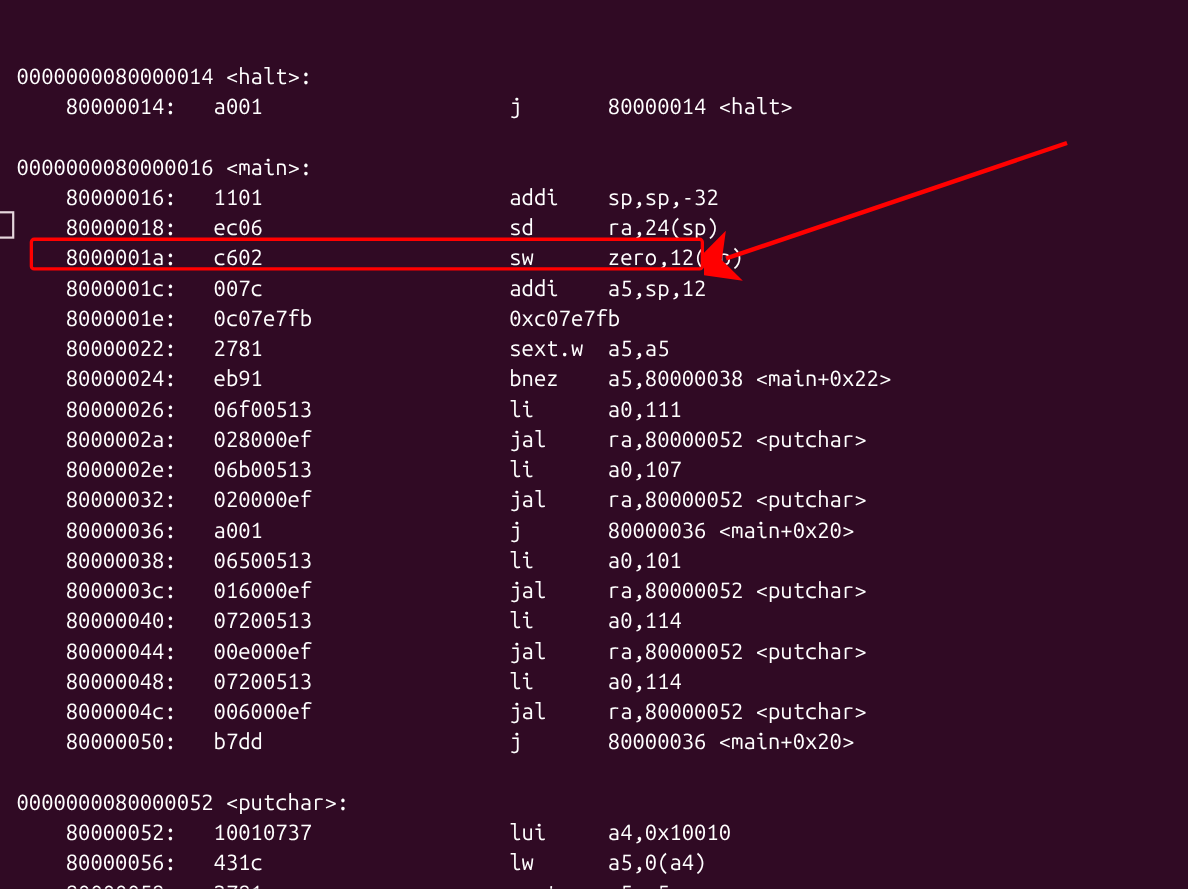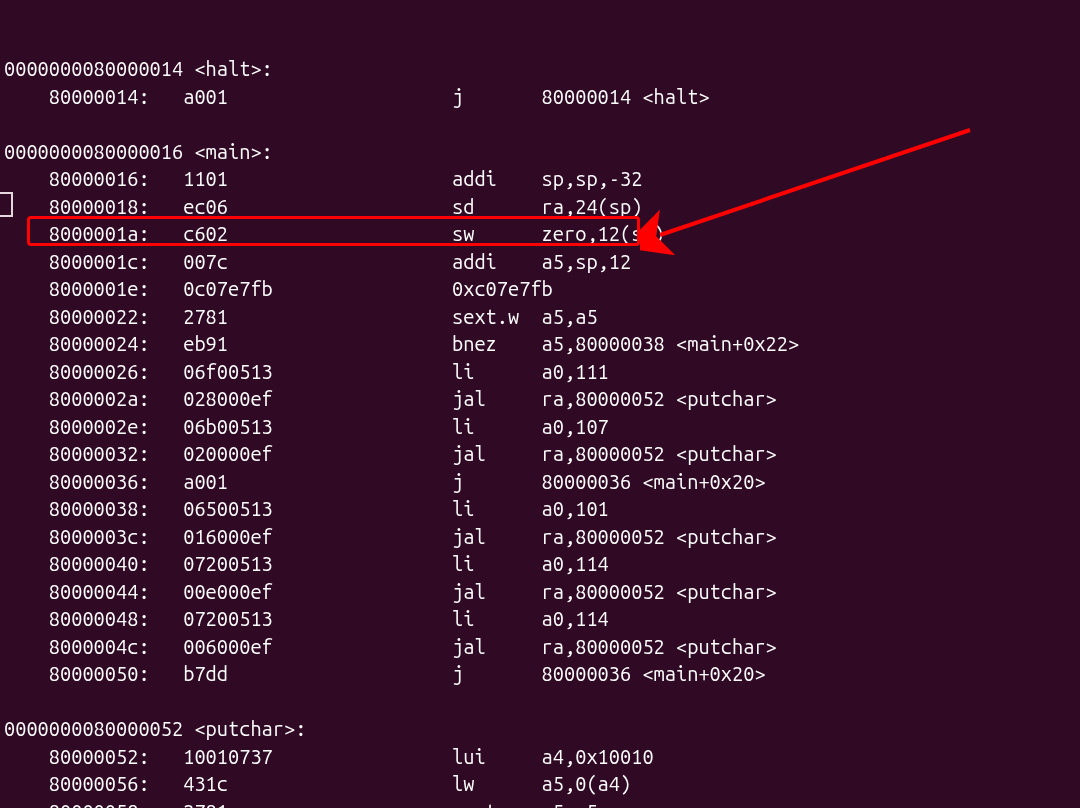--- a/index.html
+++ b/index.html
@@ -18,21 +18,21 @@
     position:relative;
     width:1080px;
     height:808px;
     background:#300a24;
     white-space:pre;
     letter-spacing:0px;
   }
   .row{
     display:block;
     height:27.5px;
-    padding-left:4px;
+    padding-left:15px;
   }
   .cursor-box{
     position:absolute;
     left:-5px;
     top:192px;
     width:18px;
     height:25px;
     border:2px solid #e6d6dd;
     box-sizing:border-box;
   }

